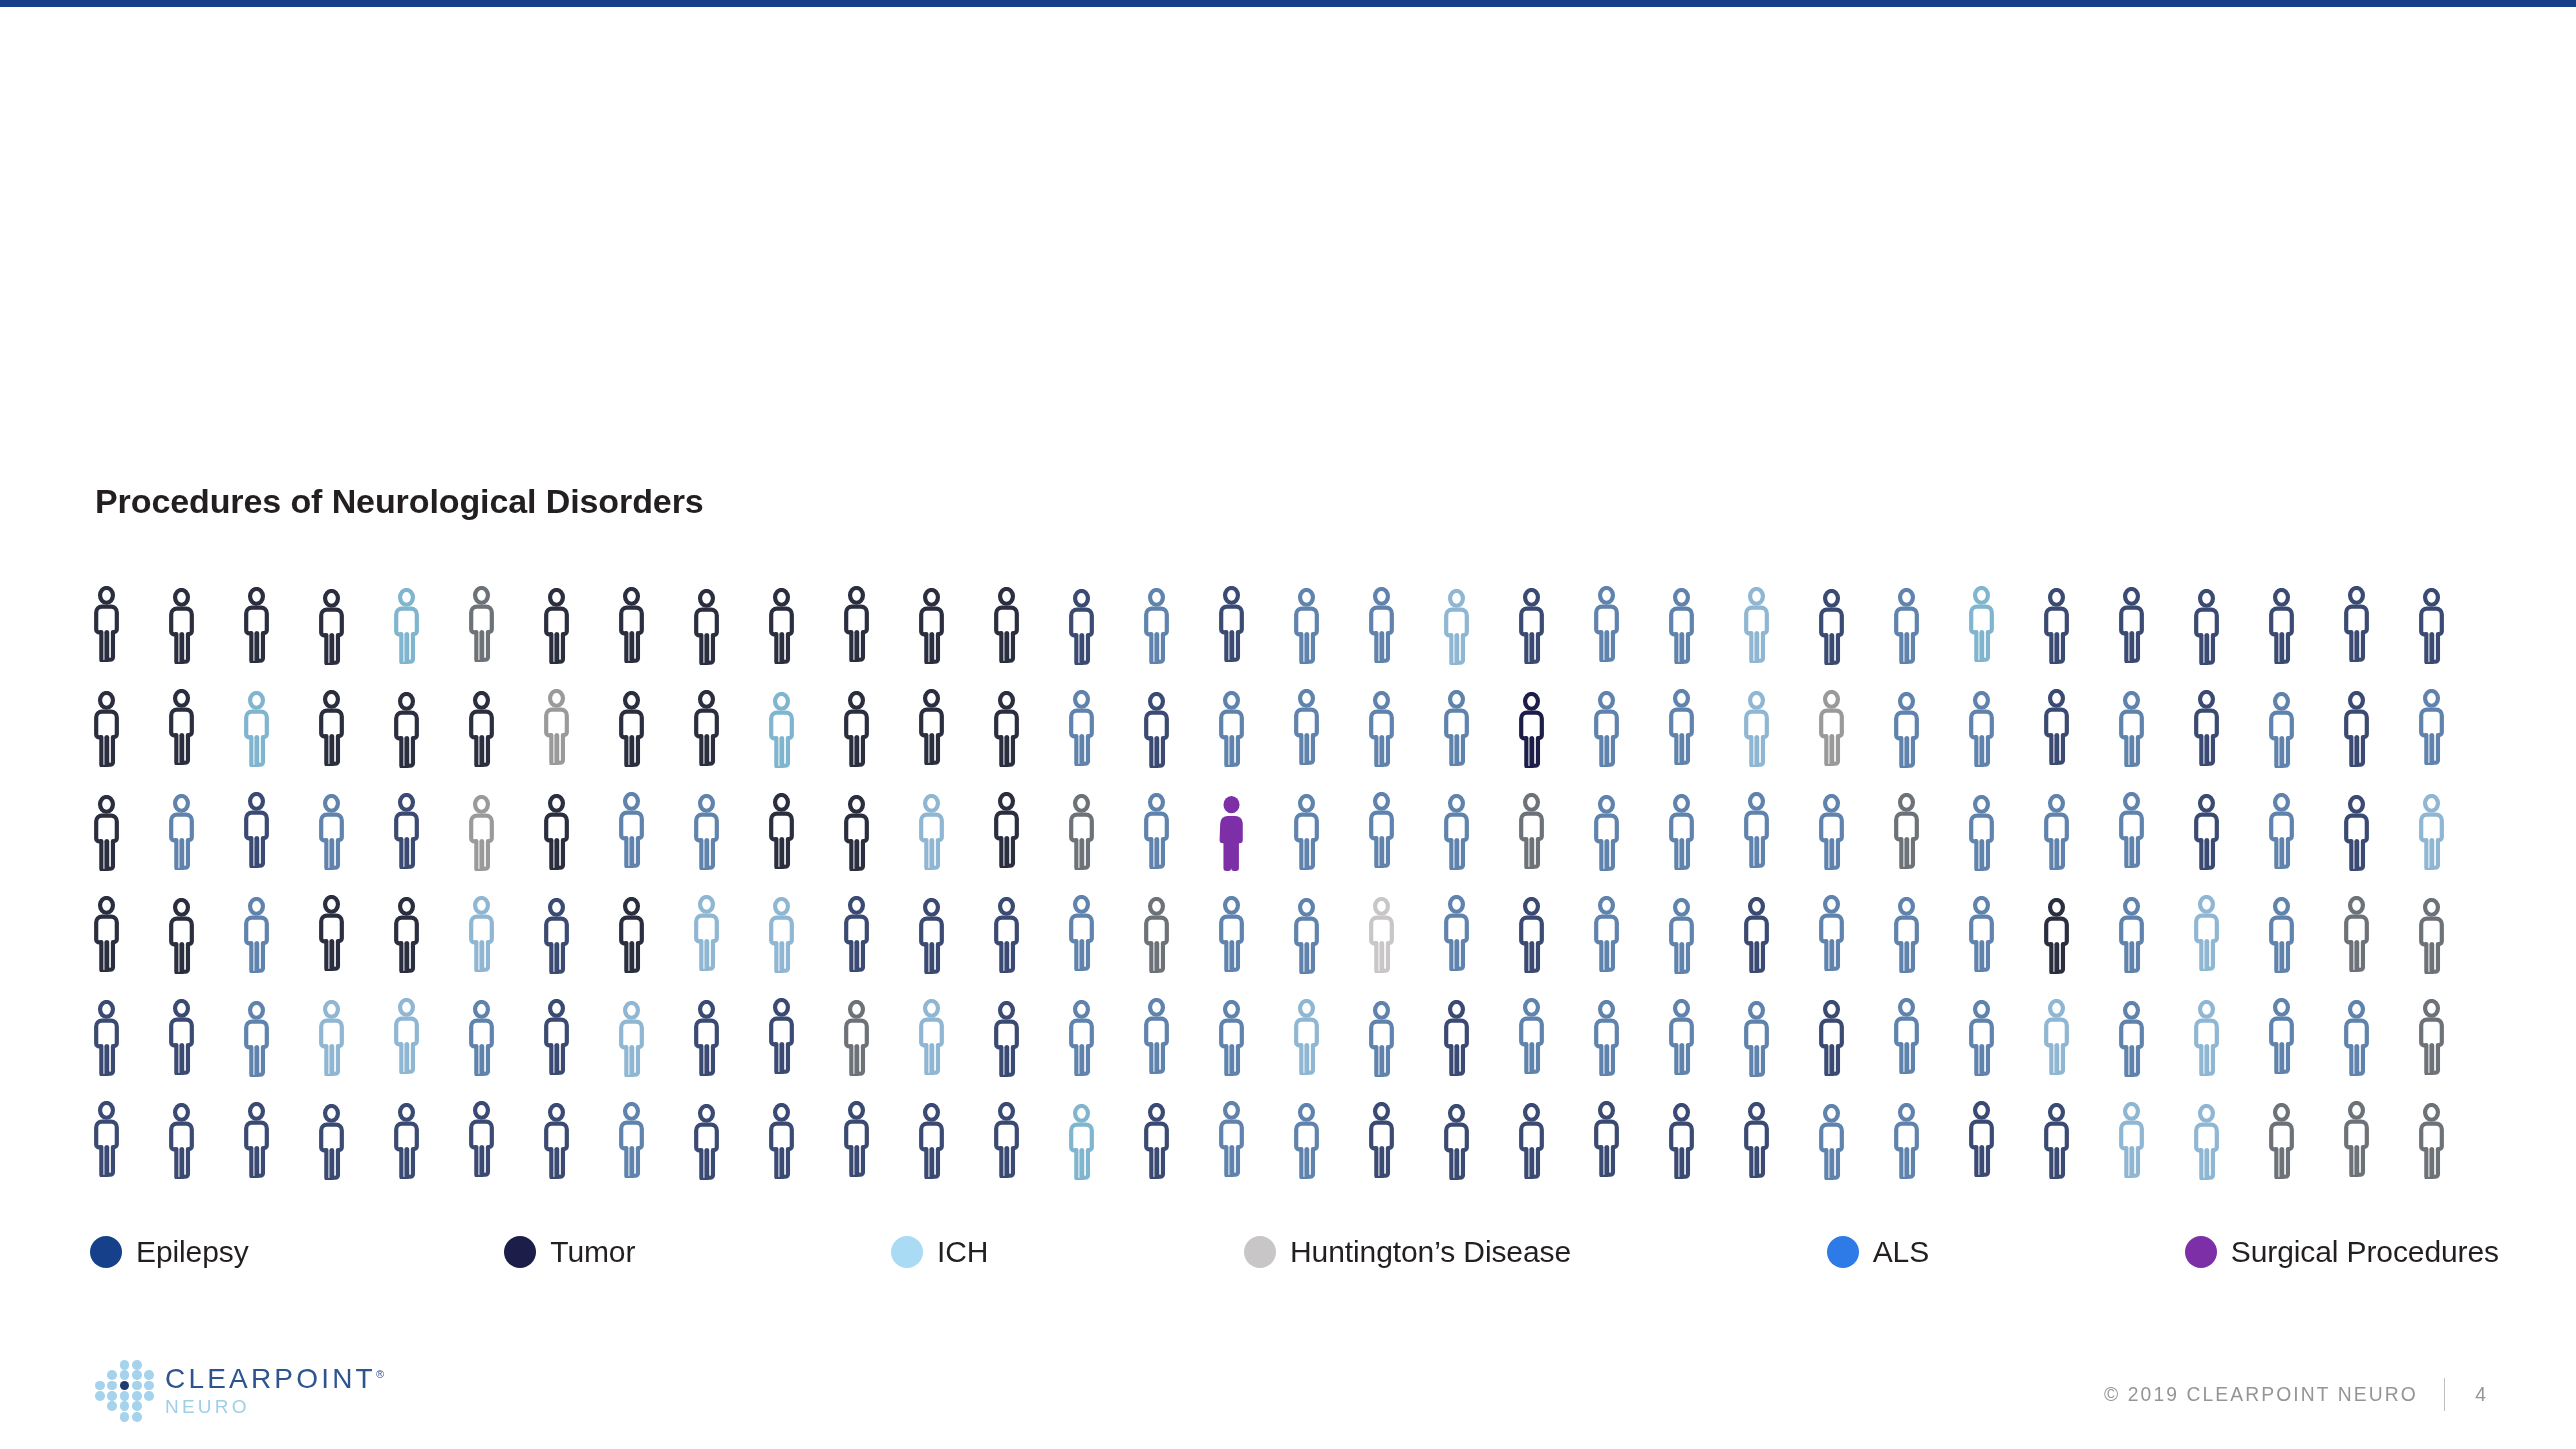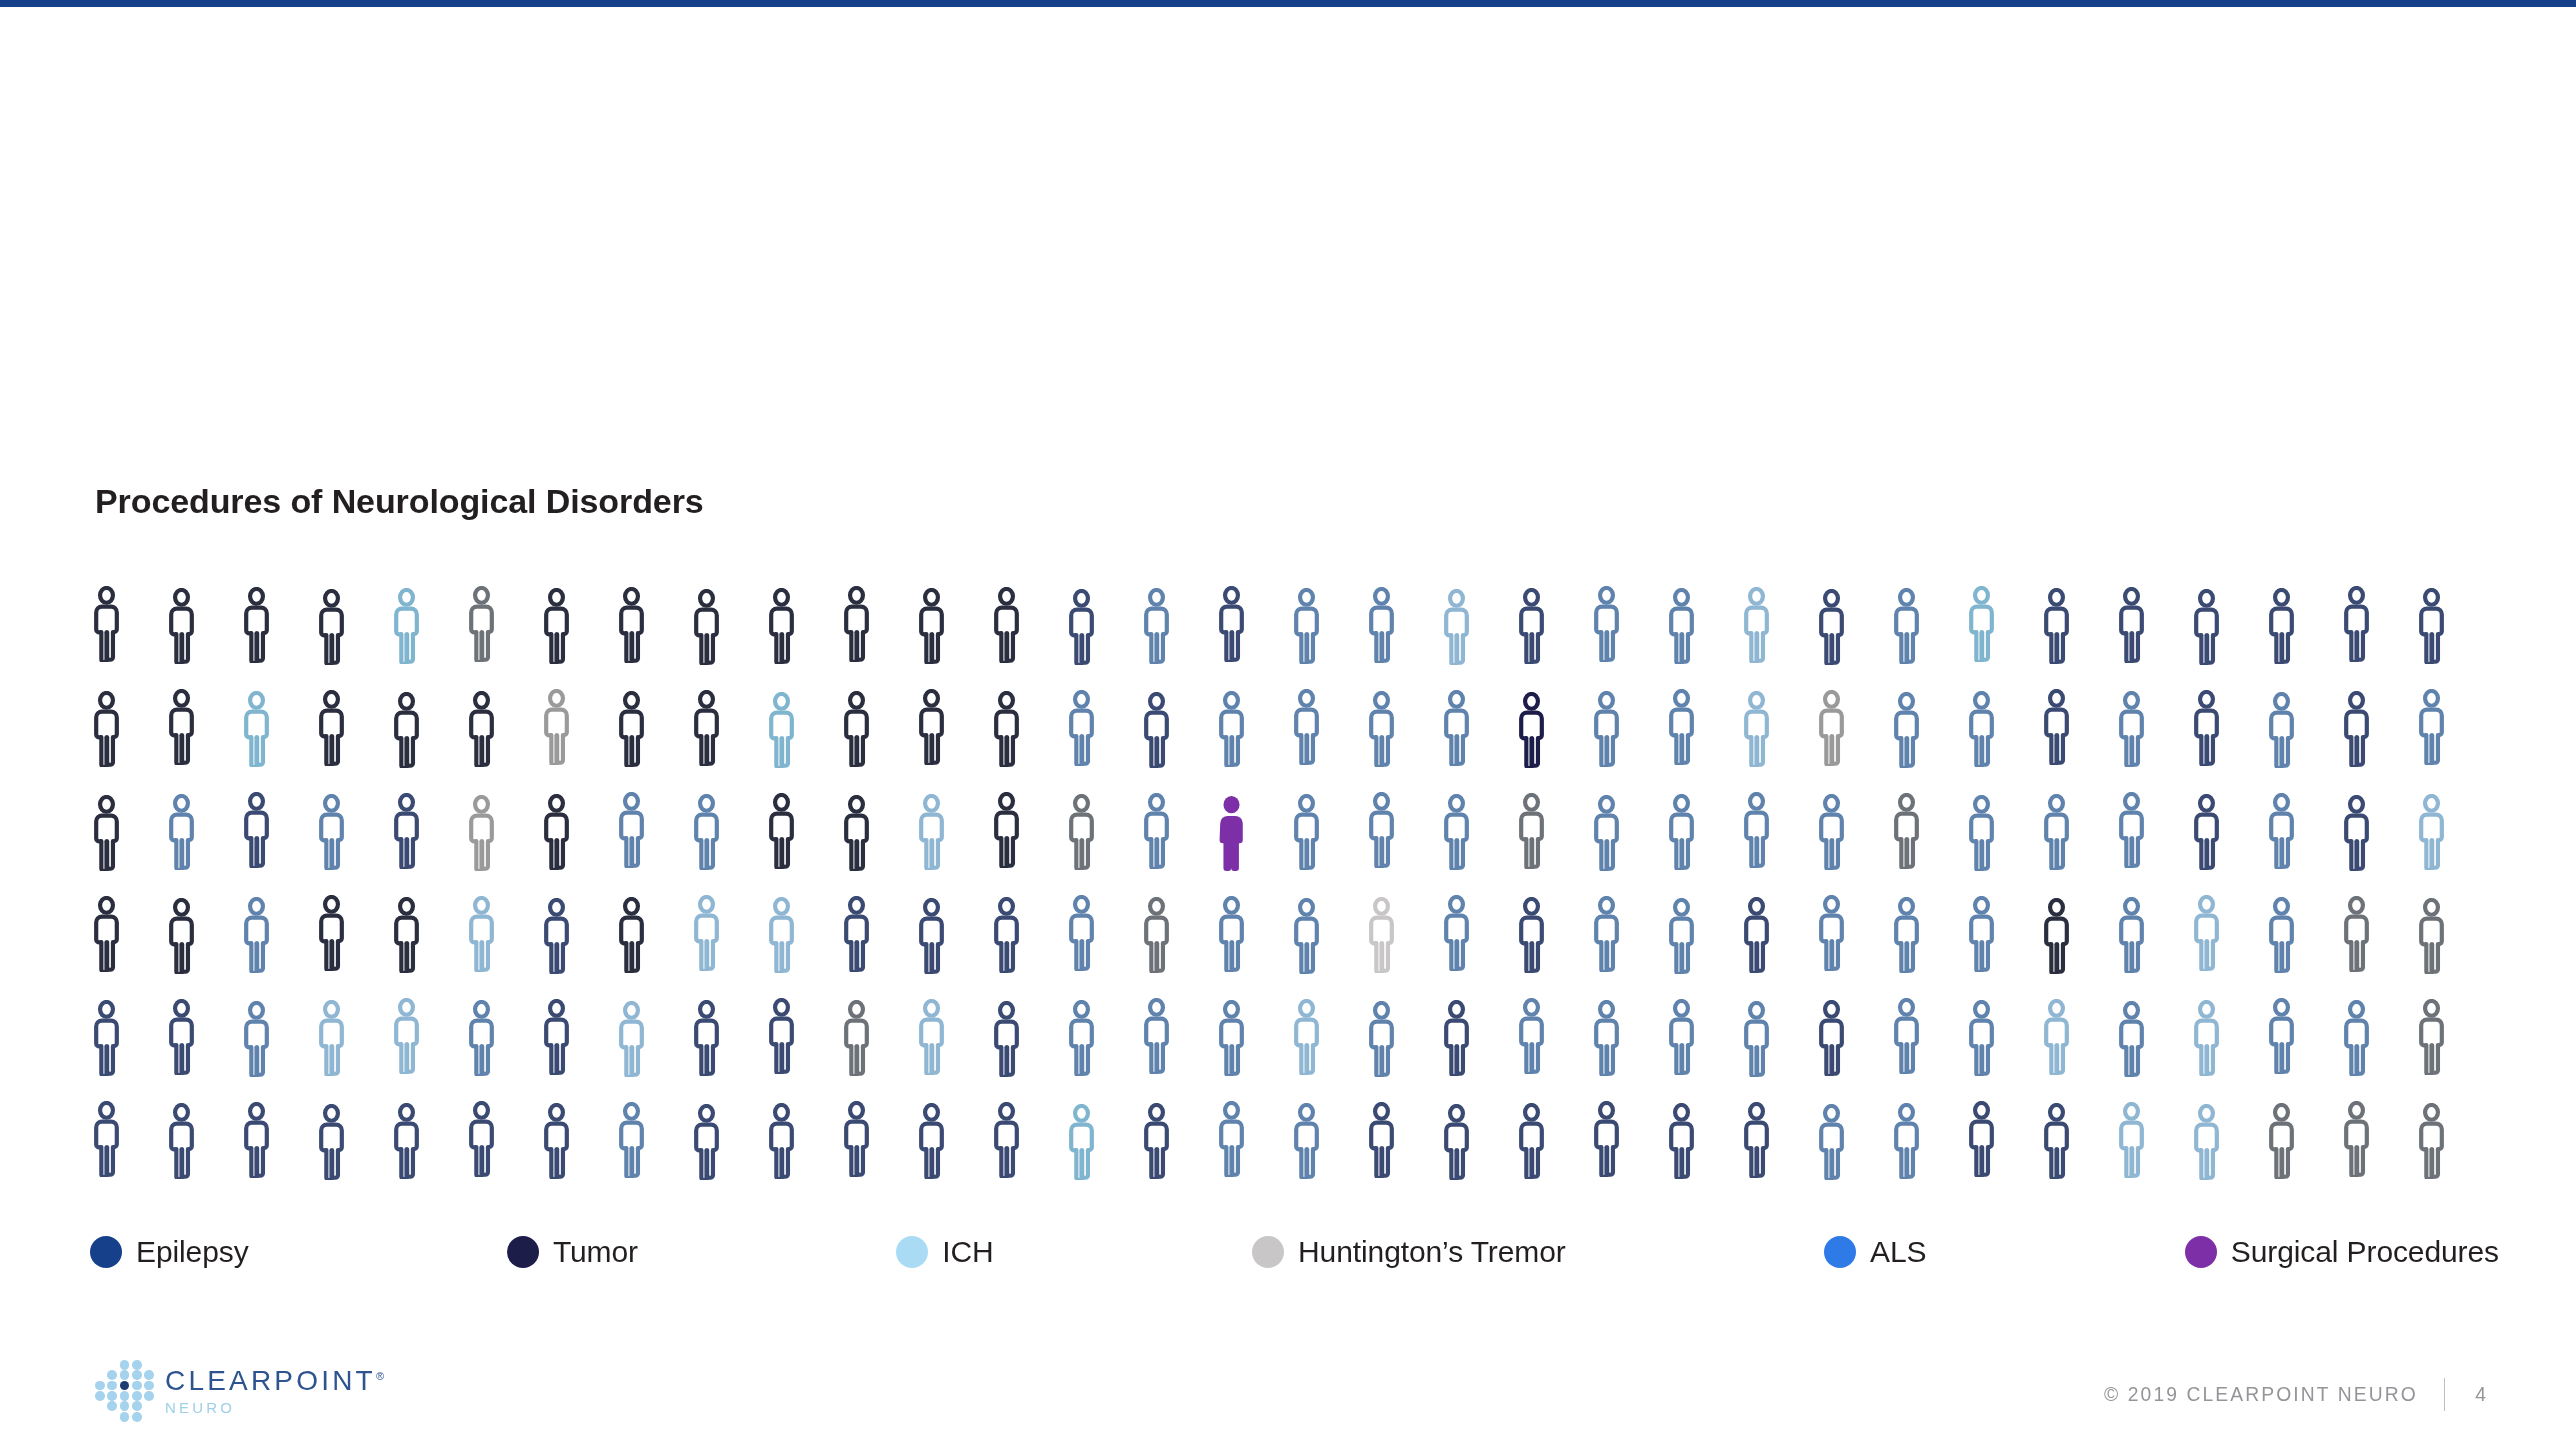--- a/index.html
+++ b/index.html
@@ -118,21 +118,21 @@
     color:#2e5490;
     font-weight:400;
     position:relative;
   }
   #logo-reg {
     font-size:11px;
     vertical-align:super;
     letter-spacing:0;
   }
   #logo-sub {
-    font-size:15px;
+    font-size:19px;
     letter-spacing:3.2px;
     color:#9ecfe9;
     font-weight:400;
     margin-top:1.3px;
   }
   #footer-right {
     position:absolute;
     right:90px; top:1378px;
     display:flex;
     align-items:center;
@@ -1907,21 +1907,21 @@
     <div class="lg-item" style="margin-right: 0px;">
       <span class="lg-dot" style="background: rgb(29, 29, 74);"></span>
       <span class="lg-label">Tumor</span>
     </div>
     <div class="lg-item" style="margin-right: 0px;">
       <span class="lg-dot" style="background: rgb(169, 220, 244);"></span>
       <span class="lg-label">ICH</span>
     </div>
     <div class="lg-item" style="margin-right: 0px;">
       <span class="lg-dot" style="background: rgb(200, 198, 198);"></span>
-      <span class="lg-label">Huntington’s Tremor</span>
+      <span class="lg-label">Huntington’s Disease</span>
     </div>
     <div class="lg-item" style="margin-right: 0px;">
       <span class="lg-dot" style="background: rgb(46, 123, 232);"></span>
       <span class="lg-label">ALS</span>
     </div>
     <div class="lg-item" style="margin-right: 0px;">
       <span class="lg-dot" style="background: rgb(125, 47, 168);"></span>
       <span class="lg-label">Surgical Procedures</span>
     </div>
   </div>

